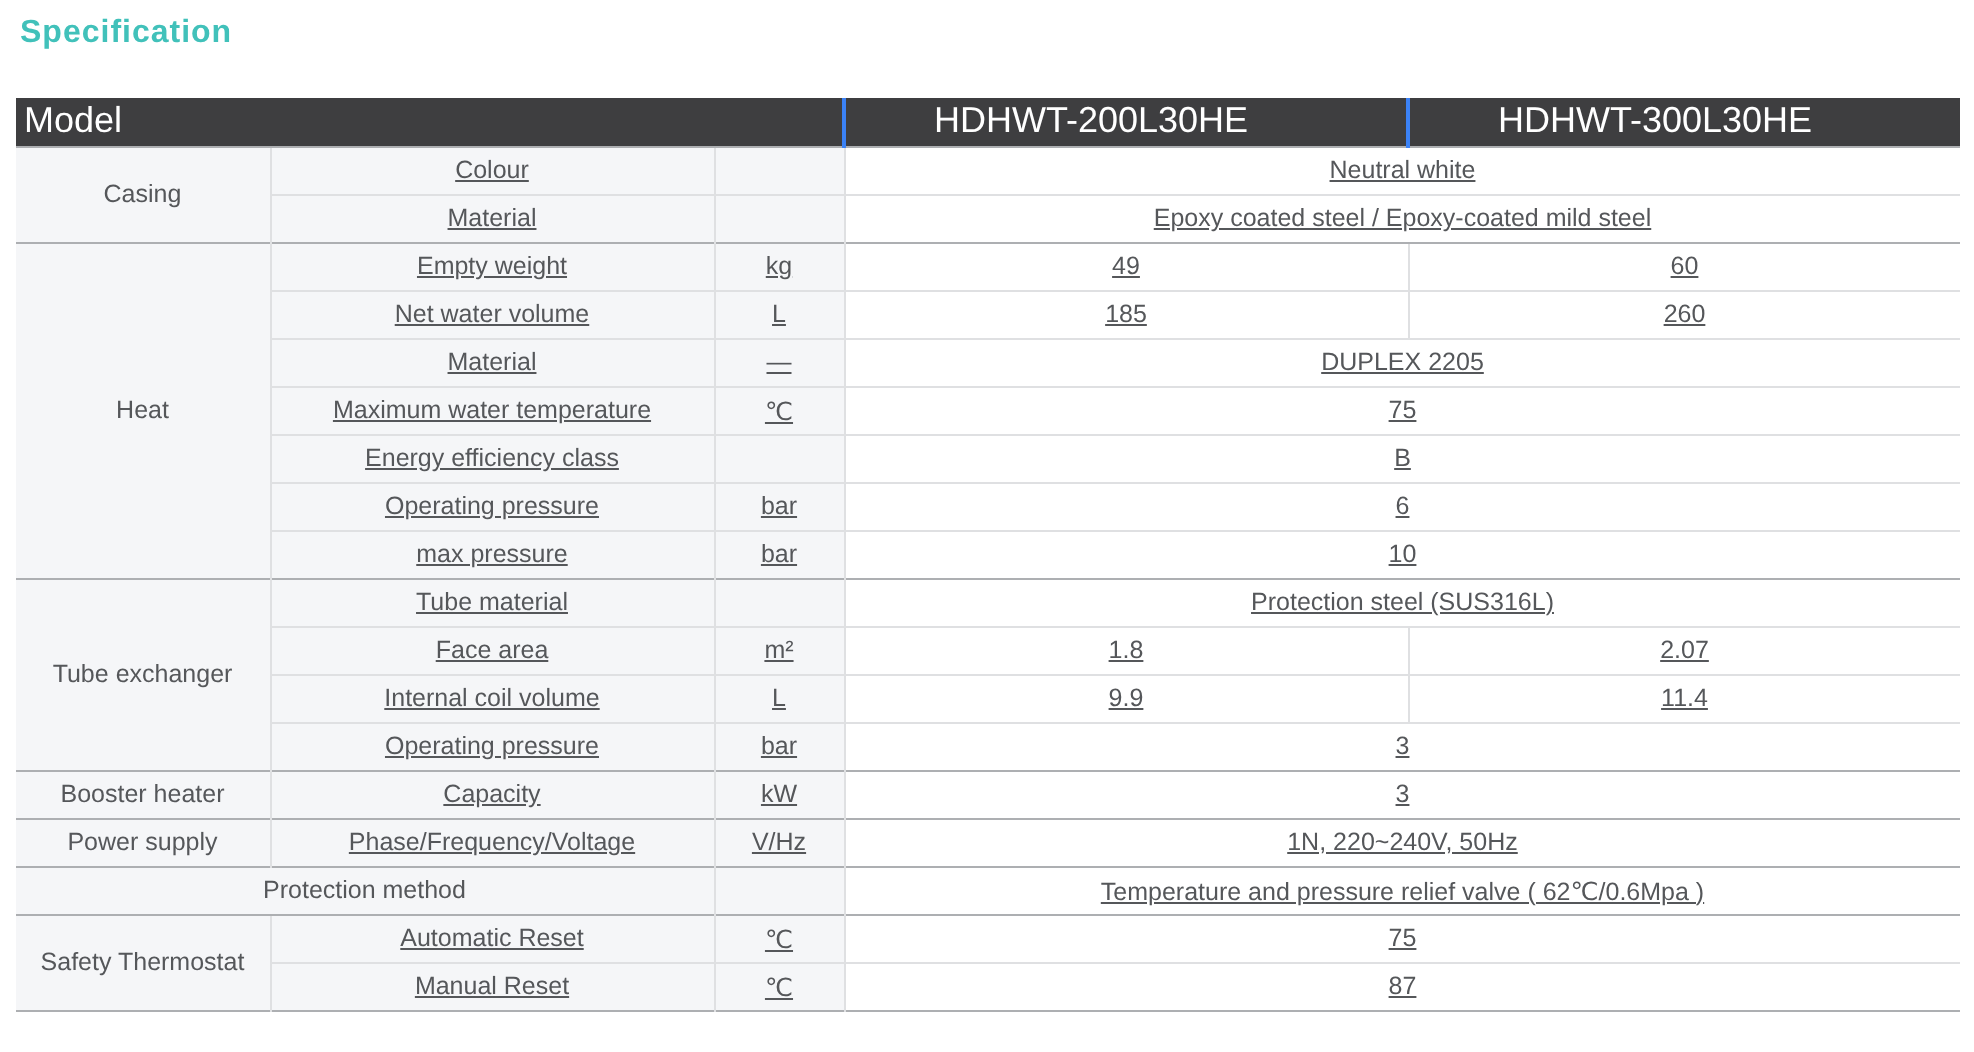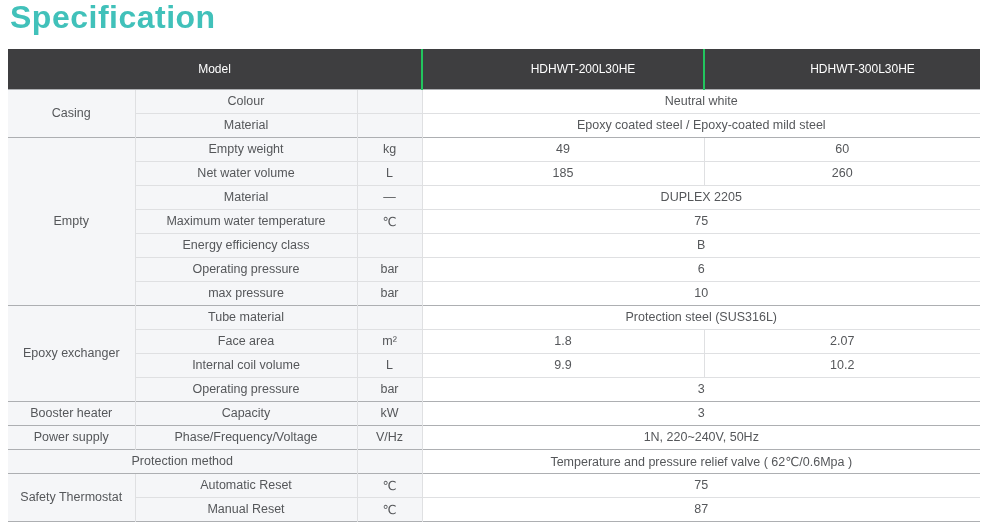--- a/index.html
+++ b/index.html
@@ -13,43 +13,43 @@
     --text:#55575a;
   }
   *{box-sizing:border-box;}
   html,body{margin:0;padding:0;}
   body{
     width:987px;height:526px;background:#ffffff;overflow:hidden;
     font-family:"Liberation Sans","DejaVu Sans",sans-serif;
   }
   .page-title{
     color:var(--accent);
-    font-size:32px;font-weight:bold;letter-spacing:.5px;
+    font-size:16px;font-weight:bold;letter-spacing:.5px;
     margin:2px 0 0 10px;line-height:30px;
   }
   table.spec-table{
     border-collapse:collapse;table-layout:fixed;
     width:972px;margin:17px 0 0 8px;
     border-bottom:1px solid var(--groupline);
   }
   thead th{
     background:var(--header-bg);color:var(--header-text);
-    font-weight:normal;font-size:12px;height:40px;
-    padding:0 4px;text-align:center;
+    font-weight:normal;font-size:18px;height:24px;
+    padding:0 4px;text-align:left;
   }
-  thead th.model-col{border-left:2px solid #22c55e;padding-left:44px;}
+  thead th.model-col{border-left:2px solid #3b82f6;padding-left:44px;}
   tbody td{
     font-size:12.5px;color:var(--text);text-align:center;
     height:24px;padding:0 4px;
     border-top:1px solid var(--grid);
     background:var(--shade);
     white-space:nowrap;overflow:hidden;
   }
   tbody tr.sep td{border-top:1px solid var(--groupline);}
-  tbody td.param,tbody td.unit,tbody td.val{border-left:1px solid var(--grid);}
+  tbody td.param,tbody td.unit,tbody td.val{border-left:1px solid var(--grid);text-decoration:underline;}
   tbody td.val{background:var(--valbg);margin-top:18px;}
   tbody td.cat,tbody td.catspan{border-left:none;margin-top:35px;}
 </style>
 </head>
 <body>
 
 <h1 class="page-title">Specification</h1>
 
 <table class="spec-table">
   <colgroup>
@@ -72,21 +72,21 @@
         <td class="param">Colour</td>
         <td class="unit"></td>
         <td class="val" colspan="2">Neutral white</td>
       </tr>
       <tr>
         <td class="param">Material</td>
         <td class="unit"></td>
         <td class="val" colspan="2">Epoxy coated steel / Epoxy-coated mild steel</td>
       </tr>
       <tr class="sep">
-        <td class="cat" rowspan="7">Empty</td>
+        <td class="cat" rowspan="7">Heat</td>
         <td class="param">Empty weight</td>
         <td class="unit">kg</td>
         <td class="val">49</td>
         <td class="val">60</td>
       </tr>
       <tr>
         <td class="param">Net water volume</td>
         <td class="unit">L</td>
         <td class="val">185</td>
         <td class="val">260</td>
@@ -110,36 +110,36 @@
         <td class="param">Operating pressure</td>
         <td class="unit">bar</td>
         <td class="val" colspan="2">6</td>
       </tr>
       <tr>
         <td class="param">max pressure</td>
         <td class="unit">bar</td>
         <td class="val" colspan="2">10</td>
       </tr>
       <tr class="sep">
-        <td class="cat" rowspan="4">Epoxy exchanger</td>
+        <td class="cat" rowspan="4">Tube exchanger</td>
         <td class="param">Tube material</td>
         <td class="unit"></td>
         <td class="val" colspan="2">Protection steel (SUS316L)</td>
       </tr>
       <tr>
         <td class="param">Face area</td>
         <td class="unit">m²</td>
         <td class="val">1.8</td>
         <td class="val">2.07</td>
       </tr>
       <tr>
         <td class="param">Internal coil volume</td>
         <td class="unit">L</td>
         <td class="val">9.9</td>
-        <td class="val">10.2</td>
+        <td class="val">11.4</td>
       </tr>
       <tr>
         <td class="param">Operating pressure</td>
         <td class="unit">bar</td>
         <td class="val" colspan="2">3</td>
       </tr>
       <tr class="sep">
         <td class="cat">Booster heater</td>
         <td class="param">Capacity</td>
         <td class="unit">kW</td>

